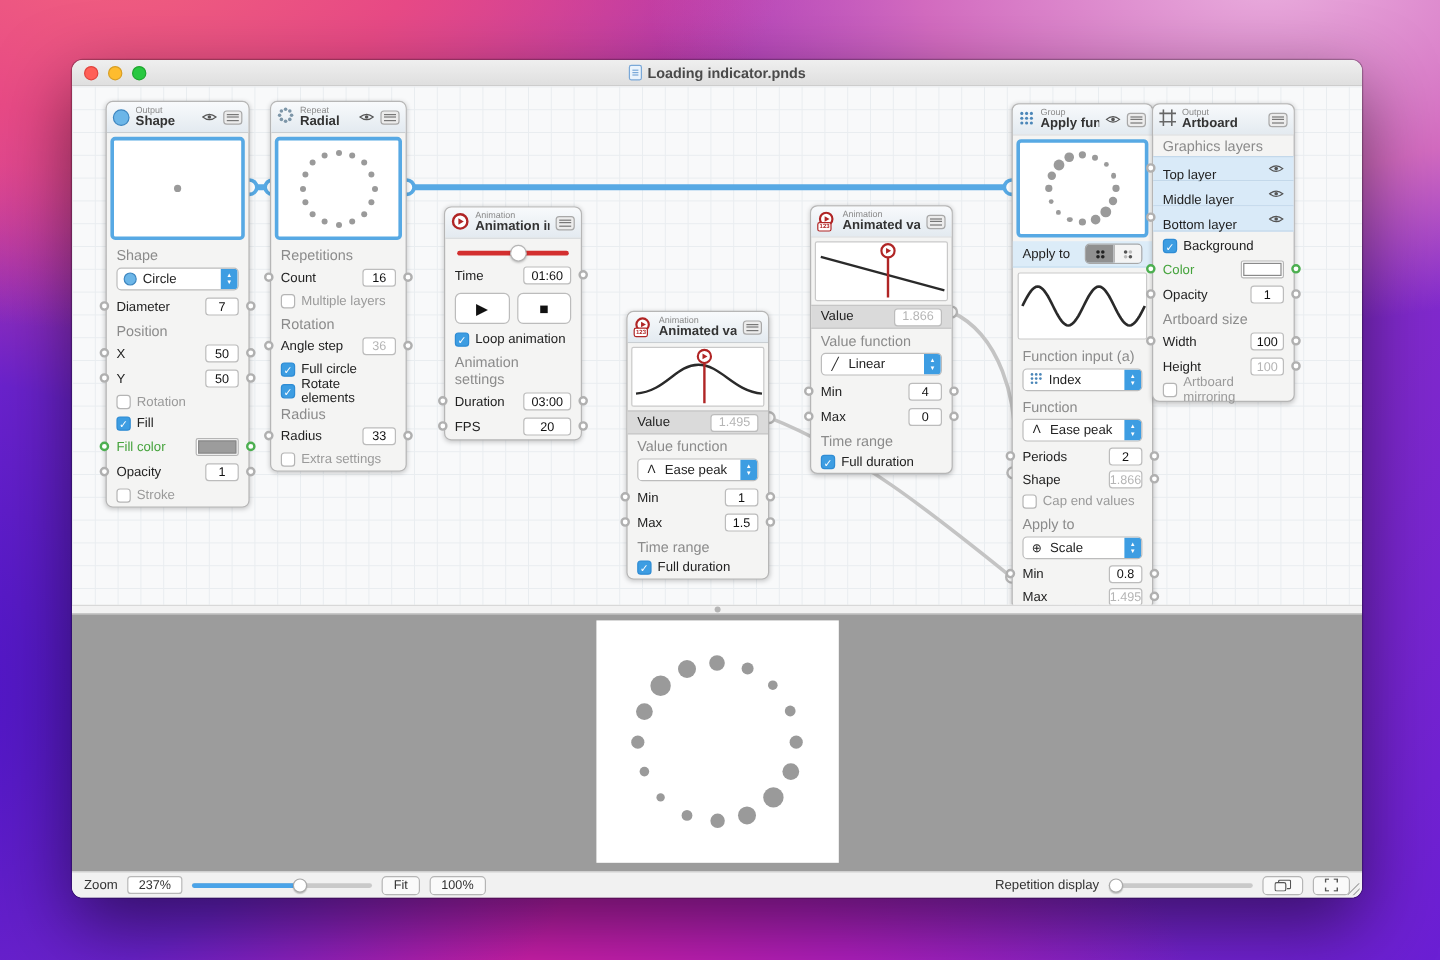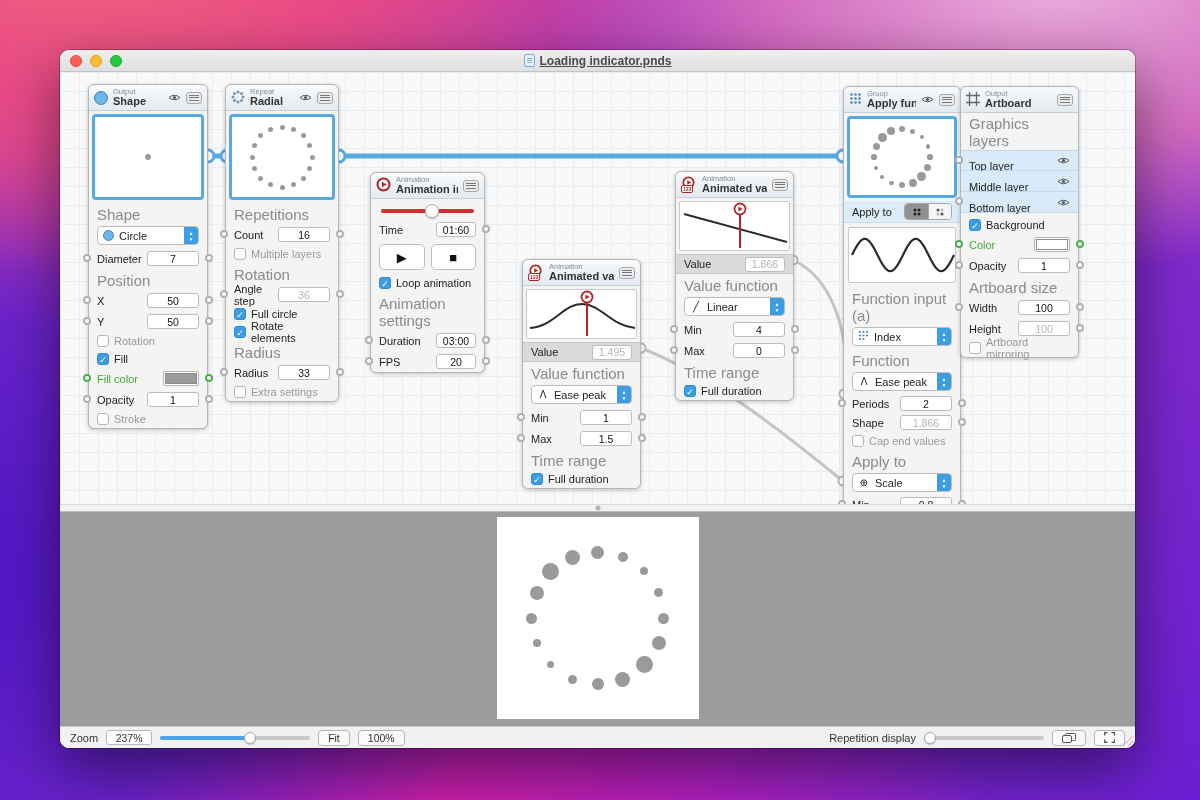--- a/index.html
+++ b/index.html
@@ -20,21 +20,21 @@
     box-shadow:0 22px 60px rgba(0,0,0,.5), 0 0 0 1px rgba(0,0,0,.25); }
 
   .titlebar { height:22px; background:linear-gradient(#efefef,#dfdfdf); border-bottom:1px solid #c3c3c3;
     display:flex; align-items:center; position:relative; }
   .lights { display:flex; gap:8px; margin-left:10px; }
   .light { width:12px; height:12px; border-radius:50%; }
   .light.red{ background:#ff5f57; border:1px solid #e0443e; }
   .light.yellow{ background:#febc2e; border:1px solid #d89e24; }
   .light.green{ background:#28c840; border:1px solid #1fa62f; }
   .wintitle { position:absolute; left:50%; transform:translateX(-50%); display:flex; align-items:center; gap:5px;
-    font-size:12px; font-weight:bold; color:#4a4a4a;text-decoration:underline; }
+    font-size:12px; font-weight:bold; color:#4a4a4a; }
   .docicon { width:11px; height:13px; background:#eaf3fc; border:1px solid #7aa8d8; border-radius:2px; position:relative; }
   .docicon::after{ content:""; position:absolute; left:2px; top:3px; width:5px; height:1px; background:#7aa8d8; box-shadow:0 2px 0 #7aa8d8,0 4px 0 #7aa8d8; }
 
   .canvas { position:relative; height:432px; background-color:#f8f9fa;
     background-image:linear-gradient(#e9edf0 1px, transparent 1px), linear-gradient(90deg,#e9edf0 1px, transparent 1px);
     background-size:19px 19px; overflow:hidden; }
   .wires { position:absolute; left:0; top:0; }
 
   
   .node { position:absolute; background:#f4f4f3; border:1px solid #b6b6b6; border-radius:6px;
@@ -46,27 +46,27 @@
   .ntitle { font-size:11px; font-weight:bold; color:#333; }
   .eyebtn { display:flex; align-items:center; }
   .menubtn { width:16px; height:12px; background:#ececec; border:1px solid #a8a8a8; border-radius:3px;
     display:flex; flex-direction:column; justify-content:center; gap:1.5px; padding:0 2px; }
   .menubtn i { height:1px; background:#777; display:block; }
 
   .npreview { background:#fff; margin:3px; border:1px solid #c9c9c9; border-radius:2px; position:relative; overflow:hidden; }
   .npreview.sel { border:3px solid #57a9e4; border-radius:4px; }
   .dot { position:absolute; border-radius:50%; }
 
-  .sec { font-size:15px; color:#8b8b8b; padding:3px 8px 1px; }
+  .sec { font-size:12px; color:#8b8b8b; padding:3px 8px 1px; }
   .row { display:flex; align-items:center; height:21px; padding:0 8px; position:relative; }
   .row.compact { height:19px; }
   .row label { flex:1; font-size:11px; }
   .glabel { color:#45a33c !important; }
   .graylab { color:#9a9a9a !important; }
-  .ibox { width:52px; height:15px; background:#fff; border:1px solid #bcbcbc; border-radius:3px;
+  .ibox { width:28px; height:15px; background:#fff; border:1px solid #bcbcbc; border-radius:3px;
     font-size:10.5px; display:flex; align-items:center; justify-content:center; color:#111; }
   .ibox.wide { width:40px; }
   .ibox.dis { color:#b5b5b5; }
   .valband { background:#dadada; border-top:1px solid #c6c6c6; border-bottom:1px solid #c6c6c6;
     height:20px; display:flex; align-items:center; padding:0 8px; position:relative; }
   .valband label { flex:1; }
 
   .cbrow { display:flex; align-items:center; height:18px; padding:0 8px; gap:5px; position:relative; }
   .cb { width:12px; height:12px; border-radius:3px; background:#fff; border:1px solid #b5b5b5; position:relative; flex:0 0 auto; }
   .cb.checked { background:#3d9de2; border-color:#2f8cd4; }

